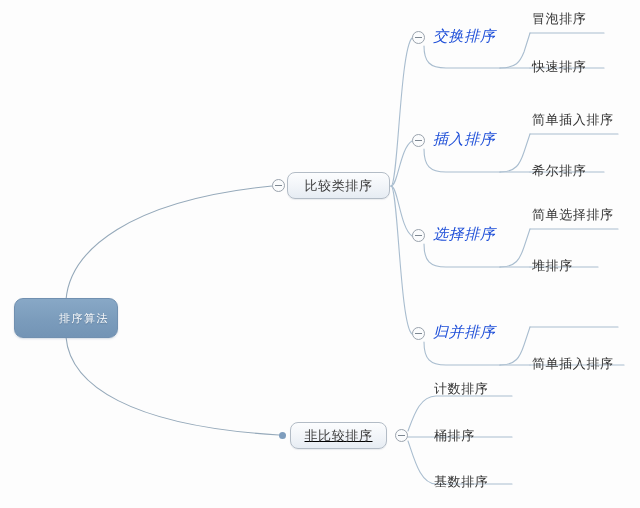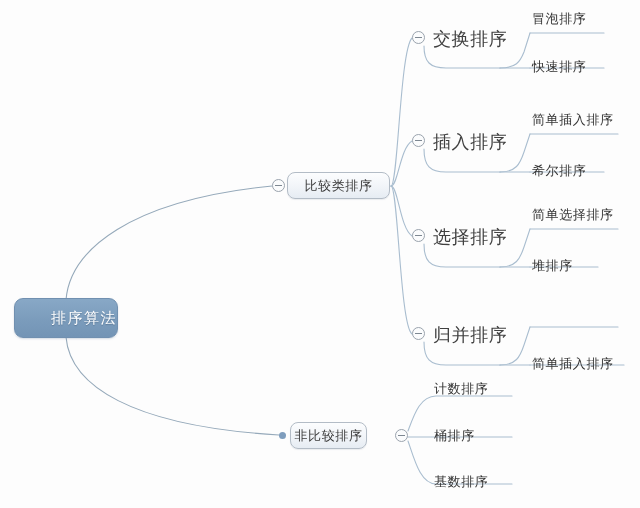--- a/index.html
+++ b/index.html
@@ -37,21 +37,21 @@
     background: linear-gradient(180deg, #88a8c6 0%, #7b9cbc 55%, #7394b5 100%);
     border: 1px solid #7190b0;
     box-sizing: border-box;
     display: flex;
     align-items: center;
     justify-content: center;
     box-shadow: 0 1px 2px rgba(90,120,150,0.25);
   }
   .root-node .label {
     color: #ffffff;
-    font-size: 15px;
+    font-size: 11px;
     letter-spacing: 1.5px;
     text-shadow: 0 1px 1px rgba(60,85,110,0.45);
     margin-left: 36px;
   }
 
   
   .box-node {
     position: absolute;
     height: 27px;
     border-radius: 8px;
@@ -64,33 +64,34 @@
     box-shadow: 0 1px 1px rgba(150,160,175,0.18);
   }
   .box-node .label {
     color: #3a3a3a;
     font-size: 13px;
     letter-spacing: 0.6px;
     white-space: nowrap;
   }
 
   #node-compare { left: 287px; top: 172px; width: 103px; }
-  #node-noncompare { left: 290px; top: 422px; width: 77px; }
+  #node-noncompare { left: 290px; top: 422px; width: 97px; text-decoration: underline; }
 
   
   .text-node {
     position: absolute;
     display: flex;
     align-items: center;
     white-space: nowrap;
   }
   .text-node .label {
-    color: #404040;
-    font-size: 18px;
+    color: #1d4ed8;
+    font-size: 15px;
     letter-spacing: 0.6px;
+    font-style: italic;
   }
 
   
   .leaf-node {
     position: absolute;
     white-space: nowrap;
   }
   .leaf-node .label {
     color: #333333;
     font-size: 13px;

